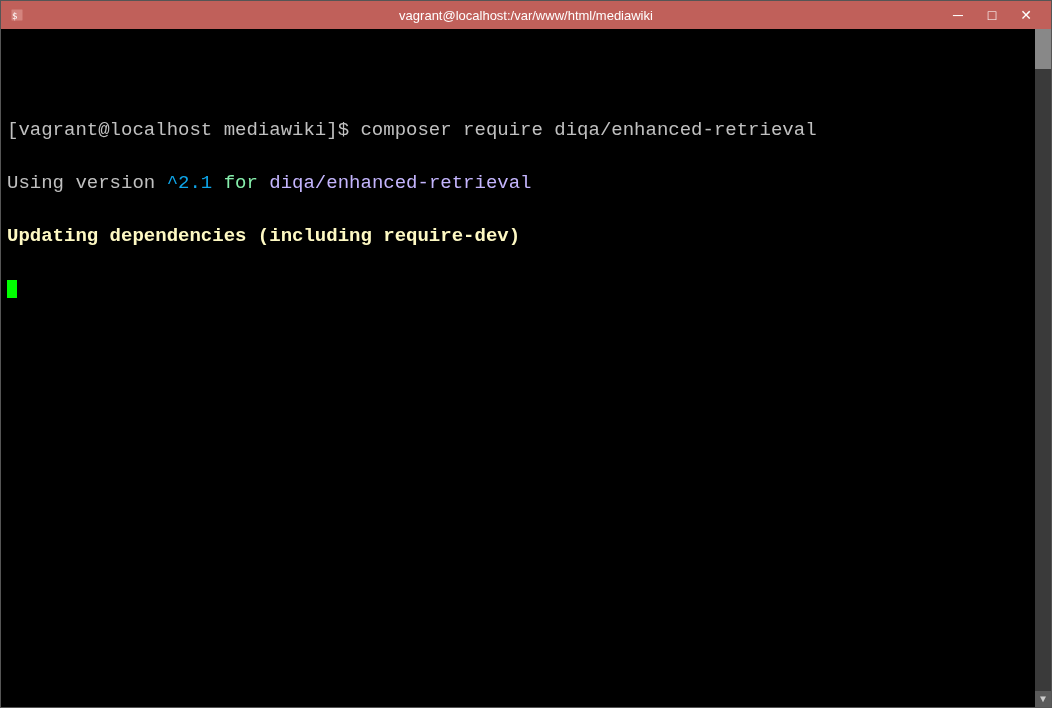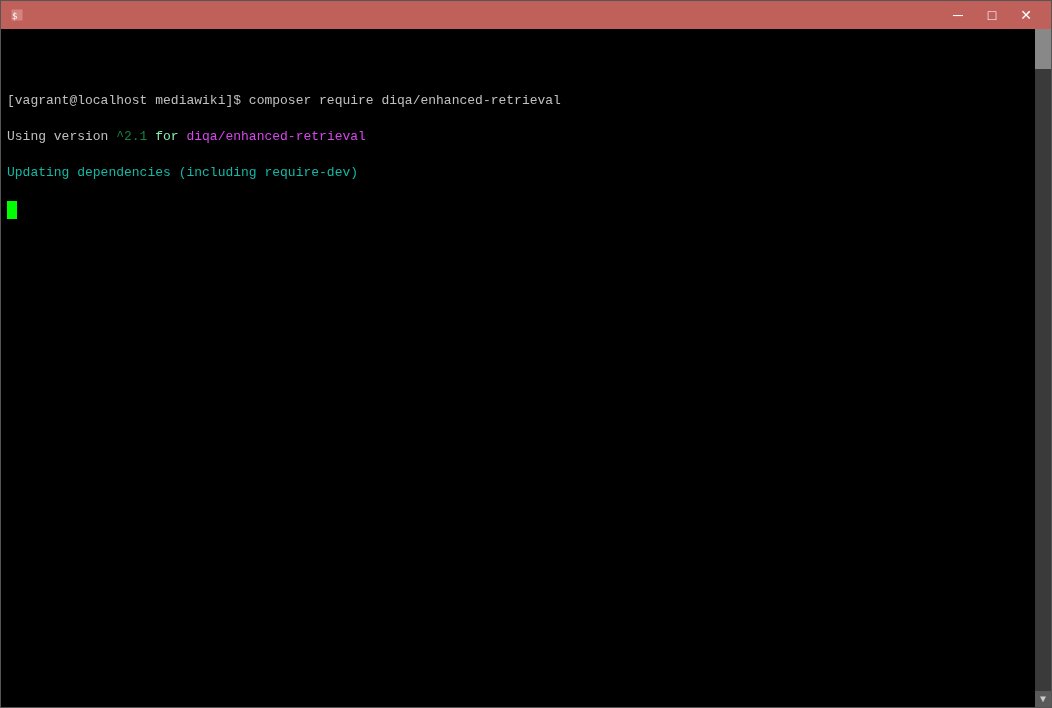--- a/index.html
+++ b/index.html
@@ -86,21 +86,21 @@
 
     .terminal-body {
       background: #000000;
       flex: 1;
       padding: 8px 6px;
       overflow: hidden;
       position: relative;
     }
 
     .terminal-content {
-      font-size: 13px;
+      font-size: 19px;
       line-height: 1.4;
       white-space: pre;
     }
 
     .line {
       display: block;
     }
 
     .cursor {
       display: inline-block;
@@ -157,34 +157,35 @@
   <div class="title-bar">
     <div class="title-bar-left">
       <div class="title-bar-icon">
         <svg viewBox="0 0 14 14" fill="none">
           <rect x="1" y="1" width="12" height="12" rx="1" fill="#d4847e" stroke="#c0605a"></rect>
           <text x="2" y="11" font-size="9" fill="white" font-family="monospace">$</text>
         </svg>
       </div>
     </div>
 
+    <div class="title-bar-title">vagrant@localhost:/var/www/html/mediawiki</div>
 
     <div class="title-bar-buttons">
       <button class="title-btn minimize">─</button>
       <button class="title-btn maximize">□</button>
       <button class="title-btn close">✕</button>
     </div>
   </div>
 
   <div class="terminal-body">
     <div class="terminal-content">
       
     <span class="line"><span style="color: rgb(192, 192, 192);">[vagrant@localhost mediawiki]$ composer require diqa/enhanced-retrieval</span></span>
-<span class="line"><span style="color: rgb(192, 192, 192); margin-top: 32px;">Using version </span><span style="color: #15803d; font-family: Liberation Mono, monospace;">^2.1</span><span style="color: #86efac;"> for </span><span style="color: #d946ef;">diqa/enhanced-retrieval</span></span>
-<span class="line"><span style="color: #14b8a6;">Updating dependencies (including require-dev)</span></span>
+<span class="line"><span style="color: rgb(192, 192, 192); margin-top: 32px;">Using version </span><span style="color: #0ea5e9; font-family: Liberation Mono, monospace;">^2.1</span><span style="color: #86efac;"> for </span><span style="color: #c4b5fd;">diqa/enhanced-retrieval</span></span>
+<span class="line"><span style="color: #fef9c3; font-weight: bold;">Updating dependencies (including require-dev)</span></span>
 <span class="line"><span class="cursor"></span></span></div>
 
     <div class="scrollbar">
       <div class="scrollbar-arrow top">▲</div>
       <div class="scrollbar-thumb"></div>
       <div class="scrollbar-arrow bottom">▼</div>
     </div>
   </div>
 
 </div>

